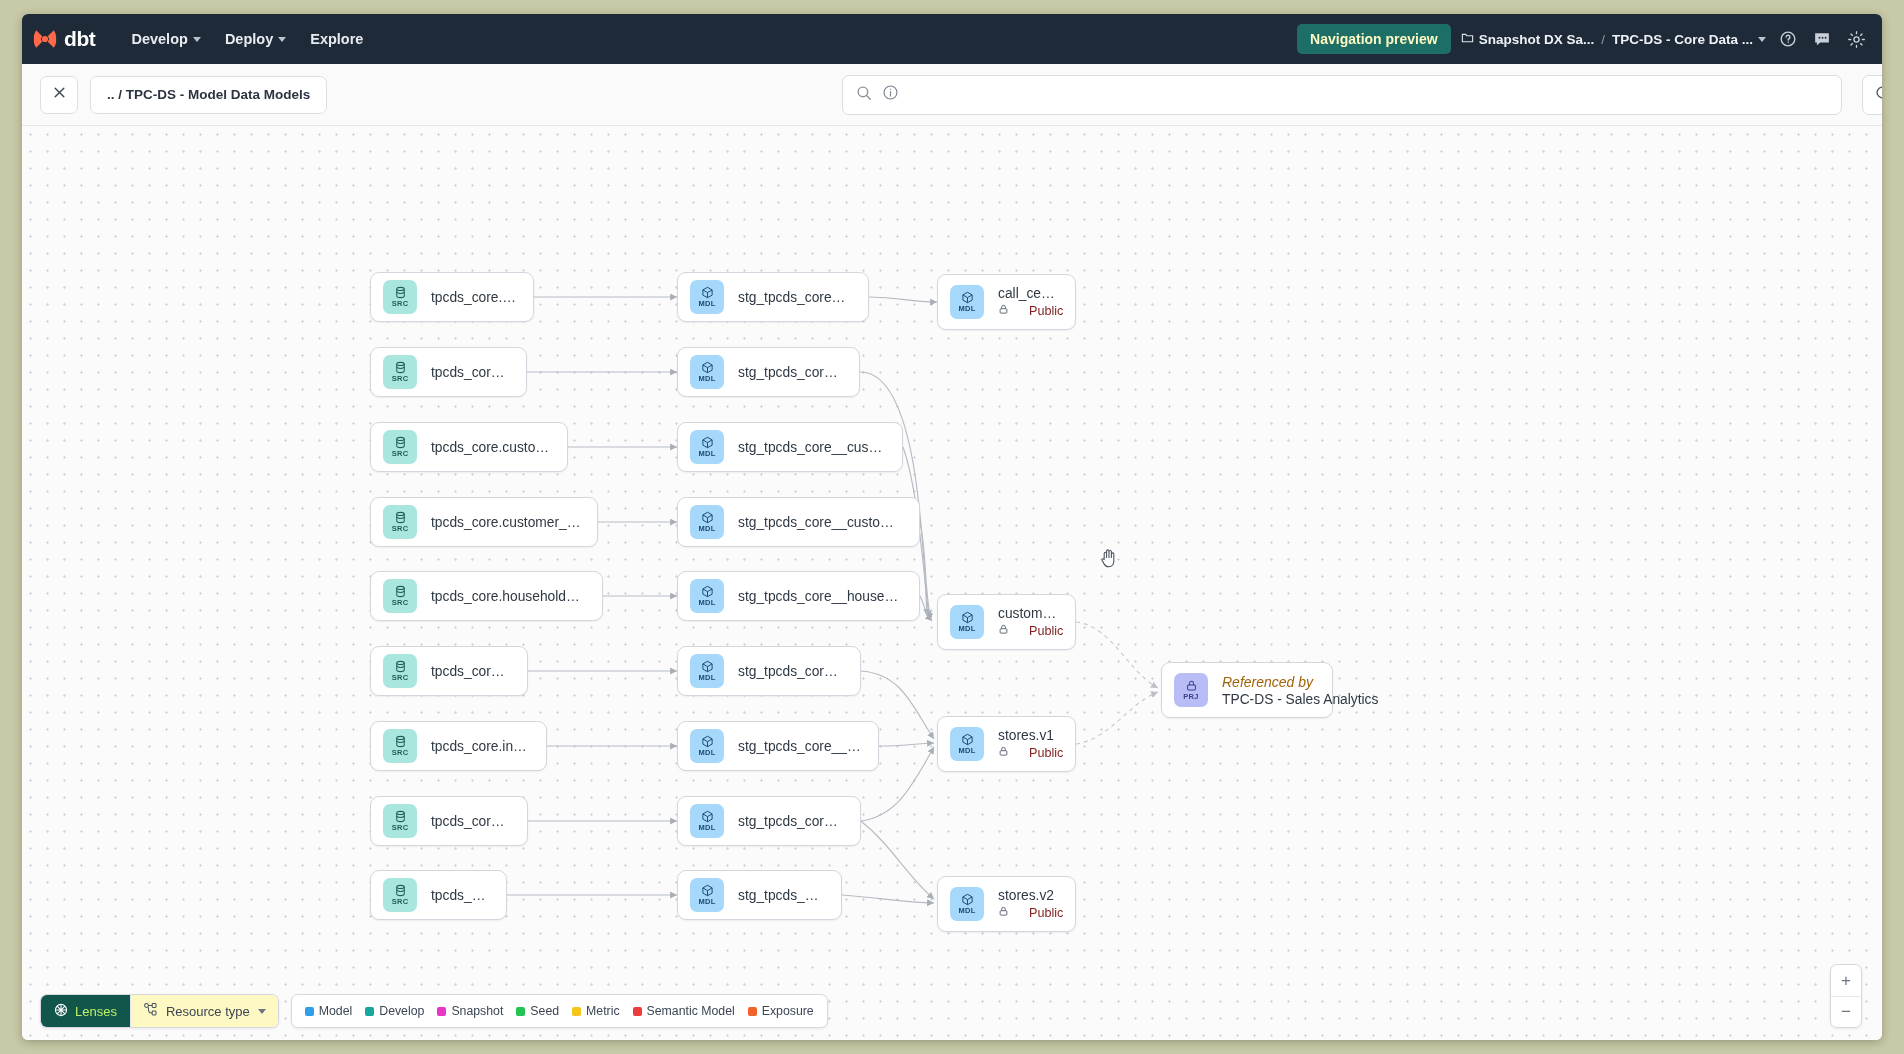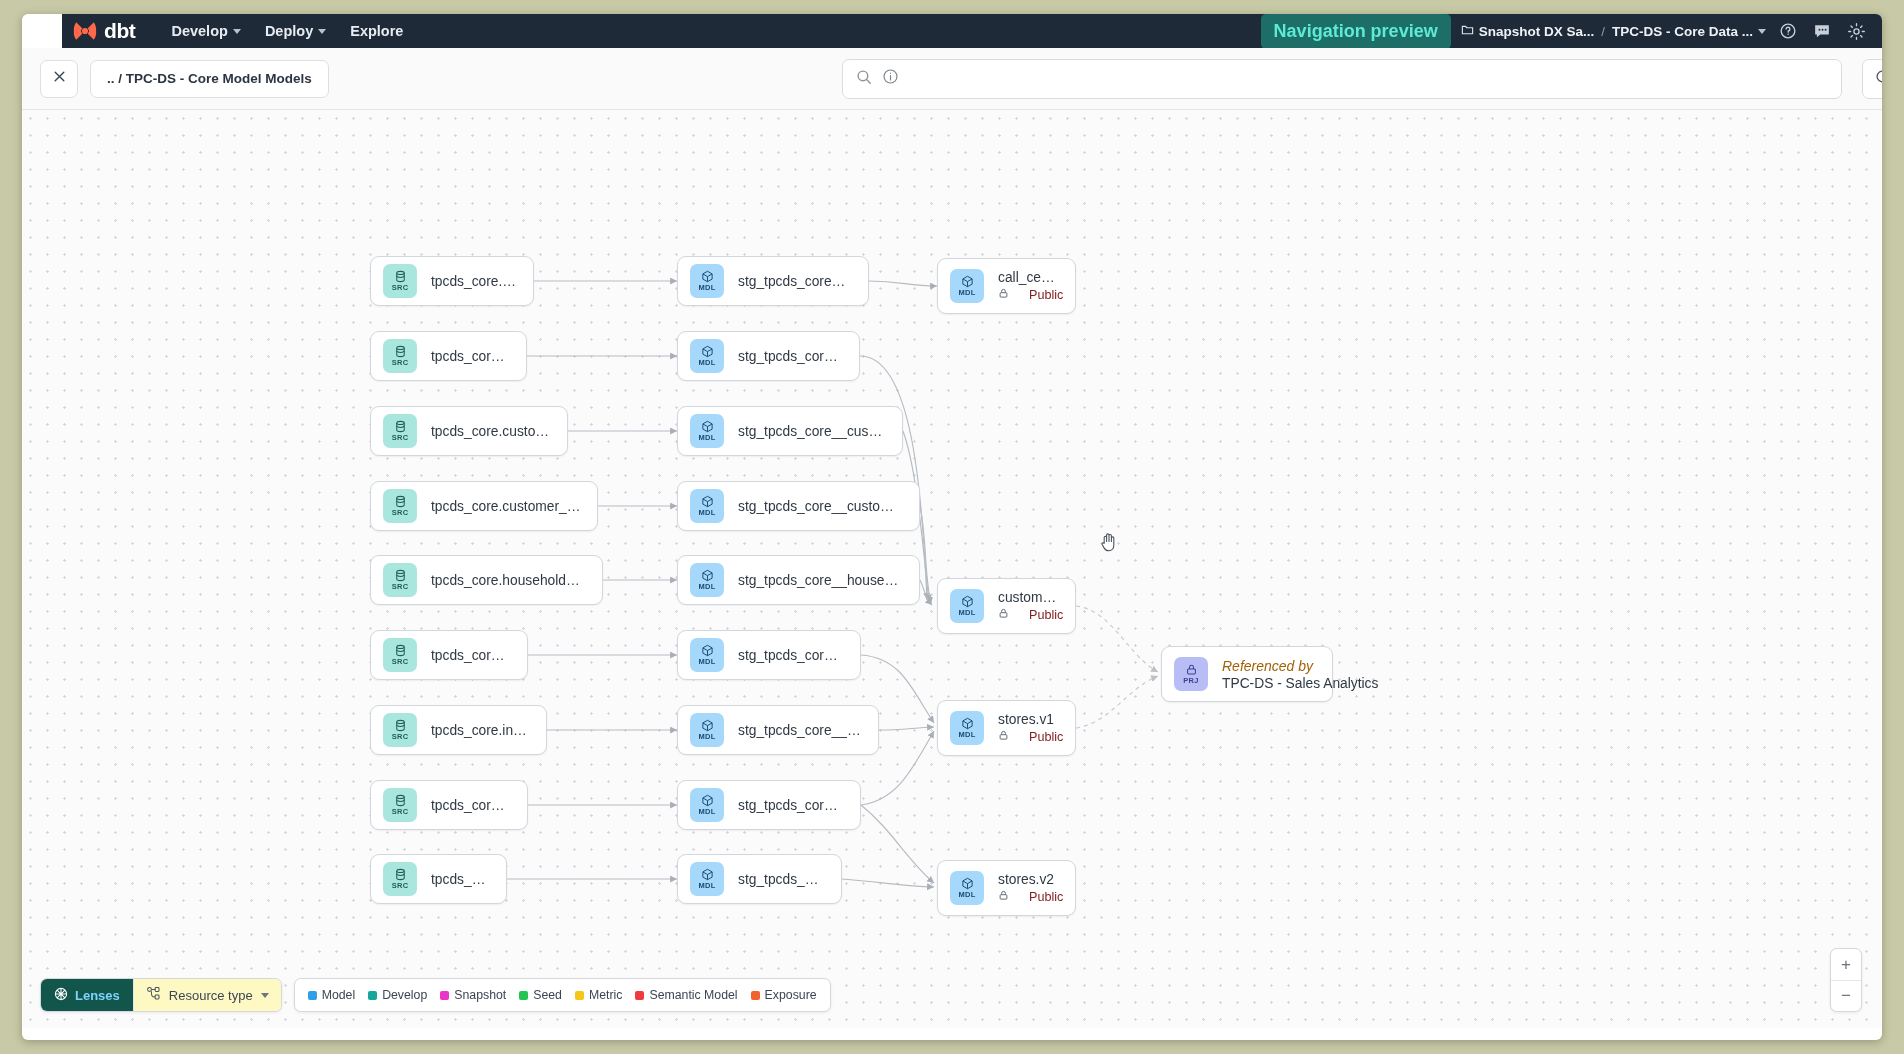--- a/index.html
+++ b/index.html
@@ -16,40 +16,39 @@
     width: 1860px; height: 1026px;
     border-radius: 6px;
     overflow: hidden;
     background: #ffffff;
     box-shadow: 0 2px 10px rgba(0,0,0,.25);
   }
 
   
   .topnav {
     position: relative;
-    height: 34px;
+    height: 50px;
     background: #1e2a38;
     display: flex;
     align-items: center;
     padding: 0 14px 0 10px;
     color: #ffffff;
-    margin-left: 40px;
   }
   .brand { display: flex; align-items: center; gap: 6px; margin-right: 26px; }
   .brand-mark { width: 26px; height: 26px; position: relative; }
   .brand-text { font-size: 21px; font-weight: 700; letter-spacing: -.4px; color:#fff; }
   .navlink {
     font-size: 14.5px; font-weight: 600; color: #e8ecf1;
     padding: 6px 10px; margin-right: 4px; border-radius: 4px;
     display: flex; align-items: center; gap: 5px; cursor: pointer;
   }
   .caret { width: 0; height: 0; border-left: 4px solid transparent; border-right: 4px solid transparent; border-top: 5px solid #b9c3ce; }
   .nav-right { margin-left: auto; display: flex; align-items: center; gap: 10px; }
   .pill-preview {
-    background: #1c6e66; color: #5eead4; font-size: 18px; font-weight: 600;
+    background: #1c6e66; color: #fef9c3; font-size: 14px; font-weight: 600;
     padding: 7px 13px; border-radius: 5px; cursor: pointer; white-space: nowrap;
   }
   .crumbs { display: flex; align-items: center; gap: 7px; font-size: 13.5px; font-weight: 700; color: #eef2f6; }
   .crumb-sep { color: #8d9aa8; font-weight: 400; }
   .crumb-item { display: flex; align-items: center; gap: 5px; cursor: pointer; white-space: nowrap; }
   .icon-btn-dark { width: 24px; height: 24px; display: flex; align-items: center; justify-content: center; cursor: pointer; opacity: .92; }
 
   
   .toolbar {
     position: relative; height: 62px;
@@ -137,22 +136,22 @@
     display: flex; align-items: center; gap: 12px;
     pointer-events: none;
   }
   .bottombar > * { pointer-events: auto; }
   .lens-group {
     height: 34px; display: flex; align-items: stretch;
     border: 1px solid #d5d9de; border-radius: 7px; overflow: hidden; background: #fff;
     box-shadow: 0 1px 3px rgba(20,25,35,.08);
   }
   .lens-btn {
-    background: #11554b; color: #7dd3fc; display: flex; align-items: center; gap: 7px;
-    padding: 0 13px; font-size: 13px; font-weight: 700; cursor: pointer;
+    background: #11554b; color: #bef264; display: flex; align-items: center; gap: 7px;
+    padding: 0 13px; font-size: 13px; font-weight: 400; cursor: pointer;
   }
   .restype-btn {
     background: #fef9c3; color: #3b4654; display: flex; align-items: center; gap: 8px;
     padding: 0 12px; font-size: 13px; cursor: pointer; border-left: 1px solid #e2e5e9;
   }
   .legend {
     height: 34px; background: #fff; border: 1px solid #d5d9de; border-radius: 7px;
     display: flex; align-items: center; gap: 13px; padding: 5px 13px;
     box-shadow: 0 1px 3px rgba(20,25,35,.08);
   }
@@ -240,21 +239,21 @@
   </div>
 
   <div class="toolbar">
     <div class="tbtn">
       <span>
         <svg width="15" height="15" viewBox="0 0 16 16" fill="none" stroke="#3b4654" stroke-width="1.5" stroke-linecap="round">
           <path d="M3.4 3.4 12.6 12.6M12.6 3.4 3.4 12.6"></path>
         </svg>
       </span>
     </div>
-    <div class="crumb-chip">.. / TPC-DS - Core Model Models</div>
+    <div class="crumb-chip">.. / TPC-DS - Model Data Models</div>
 
     <div class="searchwrap">
       <span>
         <svg width="16" height="16" viewBox="0 0 18 18" fill="none" stroke="#8e959f" stroke-width="1.6" stroke-linecap="round">
           <circle cx="7.8" cy="7.8" r="5.4"></circle>
           <path d="M11.9 11.9 16 16"></path>
         </svg>
       </span>
       <span>
         <svg width="17" height="17" viewBox="0 0 20 20" fill="none" stroke="#7c848f" stroke-width="1.35">

